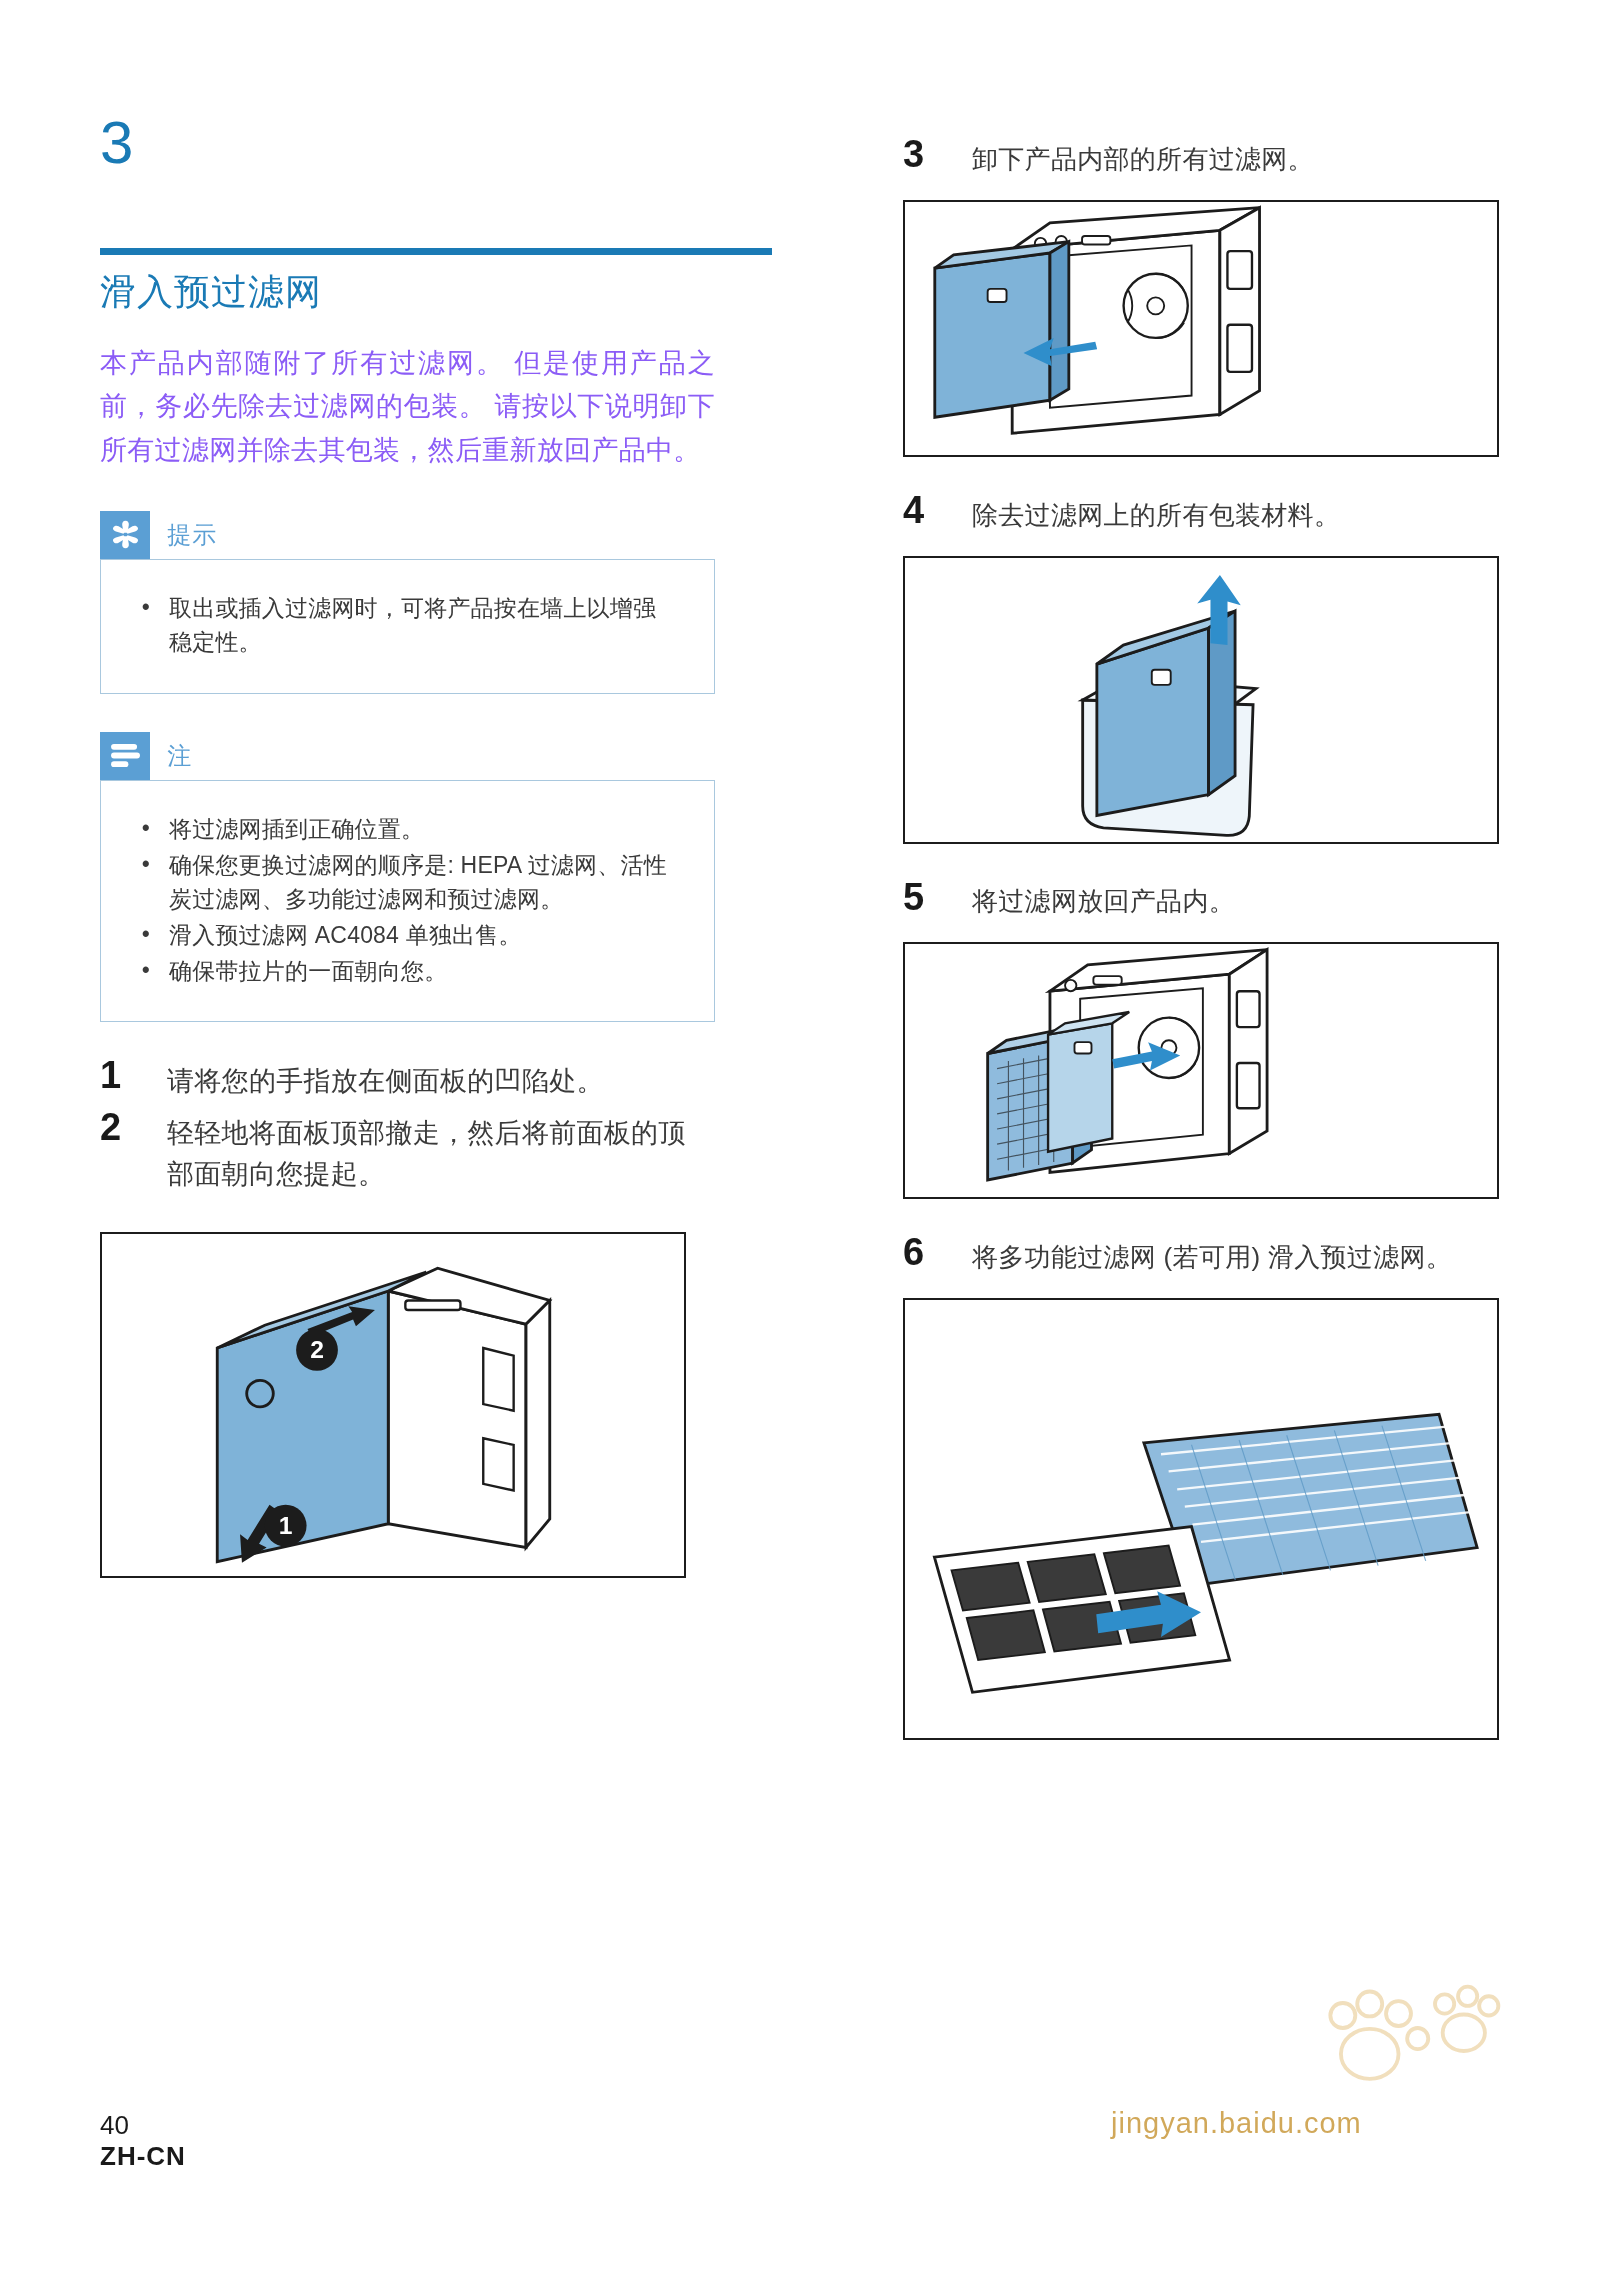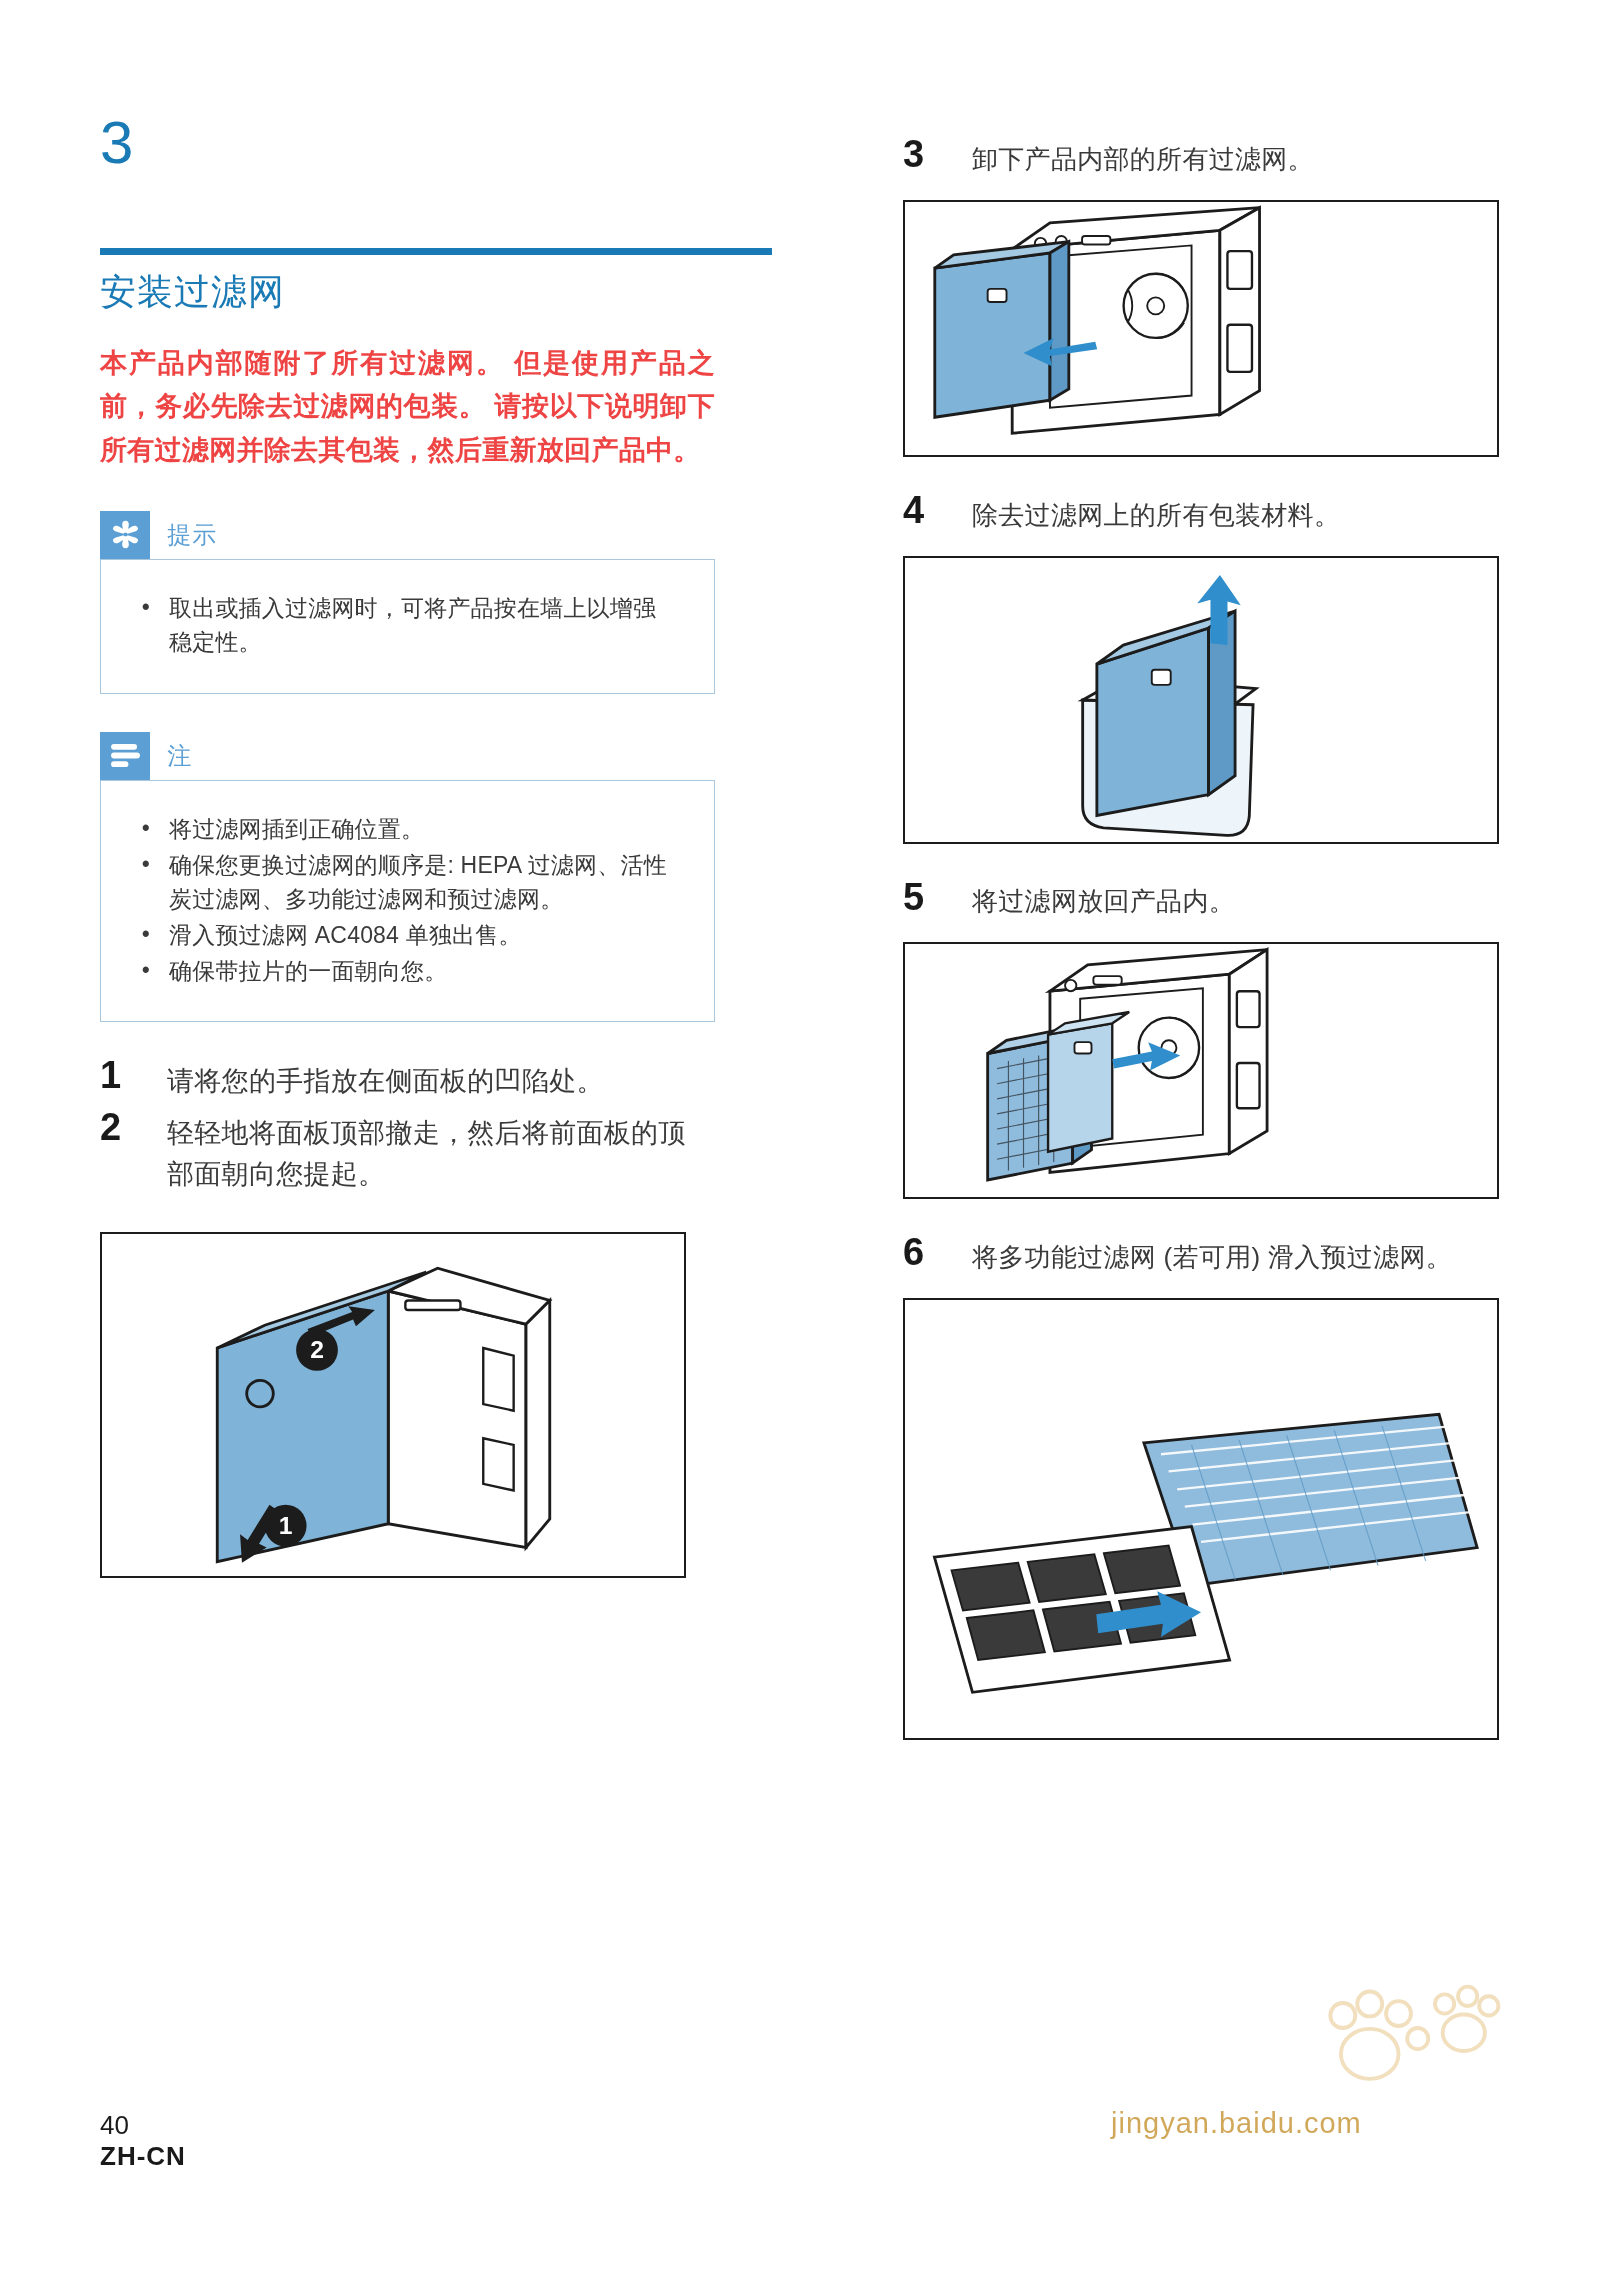--- a/index.html
+++ b/index.html
@@ -29,24 +29,23 @@
 
   
   .rule{height:6.7px;background:#1a7ab5;width:100%;margin-top:75px;}
   .section-title{
     color:#1a7ab5;font-size:36px;line-height:1.35;
     margin-top:13.4px;letter-spacing:1px;font-weight:400;
   }
 
   
   .para{
-    font-size:27px;line-height:1.62;color:#ef4444;
+    font-size:27px;line-height:1.62;color:#8b5cf6;
     margin-top:25px;width:615px;text-align:justify;
     letter-spacing:0.3px;
-    font-weight:bold;
   }
 
   
   .callout{margin-top:38px;width:615px;}
   .callout-head{display:flex;align-items:stretch;height:48px;}
   .callout-badge{
     width:50px;height:48px;background:#5b9fd4;flex:none;
     display:flex;align-items:center;justify-content:center;
   }
   .callout-label{
@@ -126,21 +125,21 @@
 
 <div class="page">
 
   <div class="col-left">
 
     <div class="chapter">
       <span class="chapter-num">3</span>
     </div>
 
     <div class="rule"></div>
-    <div class="section-title">安装过滤网</div>
+    <div class="section-title">滑入预过滤网</div>
 
     <div class="para">本产品内部随附了所有过滤网。 但是使用产品之前，务必先除去过滤网的包装。 请按以下说明卸下所有过滤网并除去其包装，然后重新放回产品中。</div>
 
     <div class="callout">
       <div class="callout-head">
         <div class="callout-badge">
           <svg class="icon-asterisk" viewBox="0 0 100 100">
             <g fill="#ffffff">
               <path d="M50 8 c7 0 11 6 10 13 l-4 24 h-12 l-4 -24 c-1 -7 3 -13 10 -13z"></path>
               <path d="M50 92 c-7 0 -11 -6 -10 -13 l4 -24 h12 l4 24 c1 7 -3 13 -10 13z"></path>

